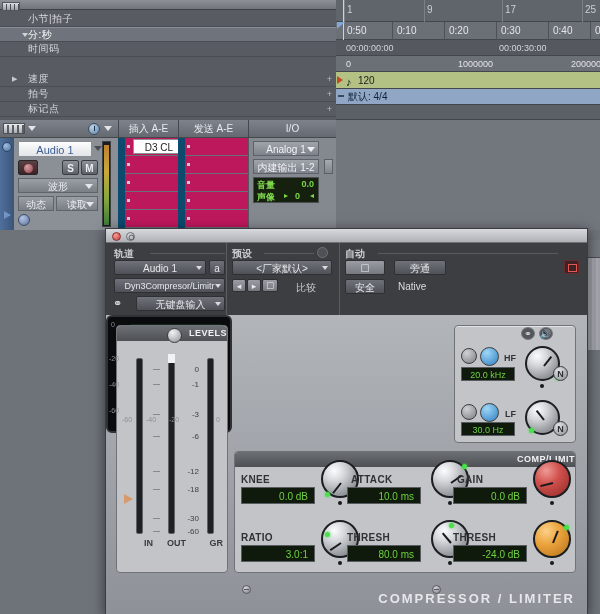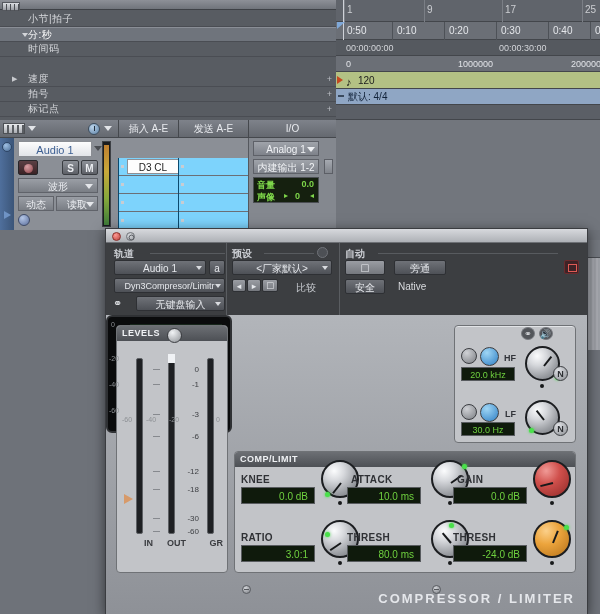--- a/index.html
+++ b/index.html
@@ -107,21 +107,21 @@
   .tk-sm2 { position:absolute; top:58px; height:15px;
      background:linear-gradient(#9a9ea5,#7a7e85); border:1px solid #60636a;
      color:#eceef2; font-size:10px; text-align:center; line-height:15px; }
   .tk-dot { position:absolute; left:18px; top:76px; width:12px; height:12px; border-radius:50%;
      background:radial-gradient(circle at 35% 30%,#b4c6e6,#5c6f9c); border:1px solid #3e4a66; }
   .tk-meter { position:absolute; left:102px; top:3px; width:9px; height:86px;
      background:#1a1c1f; border:1px solid #3d4045; }
   .tk-meter .fill { position:absolute; left:1px; bottom:1px; width:5px;
      background:linear-gradient(to top,#3f7d3a,#86a83b,#c8a83a,#c08030); }
 
-  .ins-col { position:absolute; top:18px; height:92px; background:#7dd3fc; border-left:1px solid #0c4a6e;margin-top:20px; }
+  .ins-col { position:absolute; top:18px; height:92px; background:#be185d; border-left:7px solid #0c4a6e; }
   .ins-row { position:relative; height:18px; border-bottom:1px solid #6b6f76; }
   .ins-row .dot { position:absolute; left:2px; top:7px; width:3px; height:3px; background:#c9ccd1; }
   .ins-chip { position:absolute; left:8px; top:1px; width:52px; height:15px;
      background:#fdfdfd; border:1px solid #8d9096; color:#1b1b1b; font-size:10px;
      text-align:center; line-height:15px; }
 
   .io-col { position:absolute; top:18px; height:92px; background:#84888f; border-left:1px solid #55585e; }
   .io-sel { position:absolute; left:4px; width:66px; height:15px;
      background:linear-gradient(#a0a4ab,#7e828a); border:1px solid #5e6168;
      color:#f1f3f6; font-size:10px; text-align:center; line-height:15px; }
@@ -170,21 +170,21 @@
   .keyicon { position:absolute; color:#e2e4e8; font-size:11px; }
 
   .pw-body { position:absolute; left:0; top:86px; width:481px; height:299px;
      background:linear-gradient(#b2b5ba,#8e9197); }
 
   .panel { position:absolute; background:#c2c4c8; border:1px solid #6f7276; border-radius:4px;
      box-shadow:inset 0 1px 0 #e2e4e7; }
   .panel-head { position:absolute; left:0; top:0; height:15px; width:100%;
      background:linear-gradient(#6c6f74,#4d5055); border-radius:3px 3px 0 0;
      color:#f0f2f5; font-size:9px; font-weight:bold; letter-spacing:.5px;
-     line-height:15px; padding-left:5px; }
+     line-height:15px; padding-left:5px;text-align:right; }
 
   
   #levels { left:10px; top:10px; width:112px; height:248px; }
   .meter-col { position:absolute; width:7px; background:#1e2023; border:1px solid #5e6165;
      border-radius:2px; }
   .meter-lbl { position:absolute; color:#3a3c40; font-size:9px; font-weight:bold; text-align:right; }
   .tickmark { position:absolute; width:7px; height:1px; background:#86898e; }
   .ticknum { position:absolute; color:#3f4145; font-size:8px; text-align:right; }
   .thresh-arrow { position:absolute; width:0;height:0;
      border-top:5px solid transparent;border-bottom:5px solid transparent;border-left:9px solid #d79a6a; }

